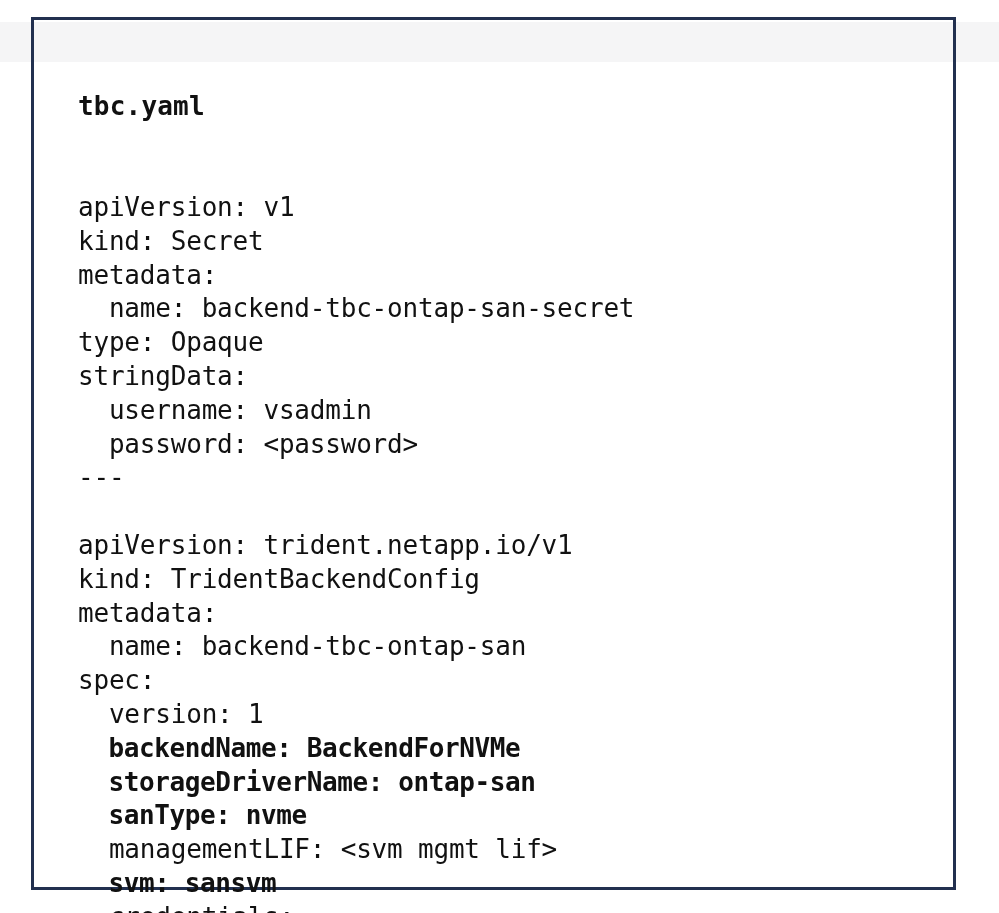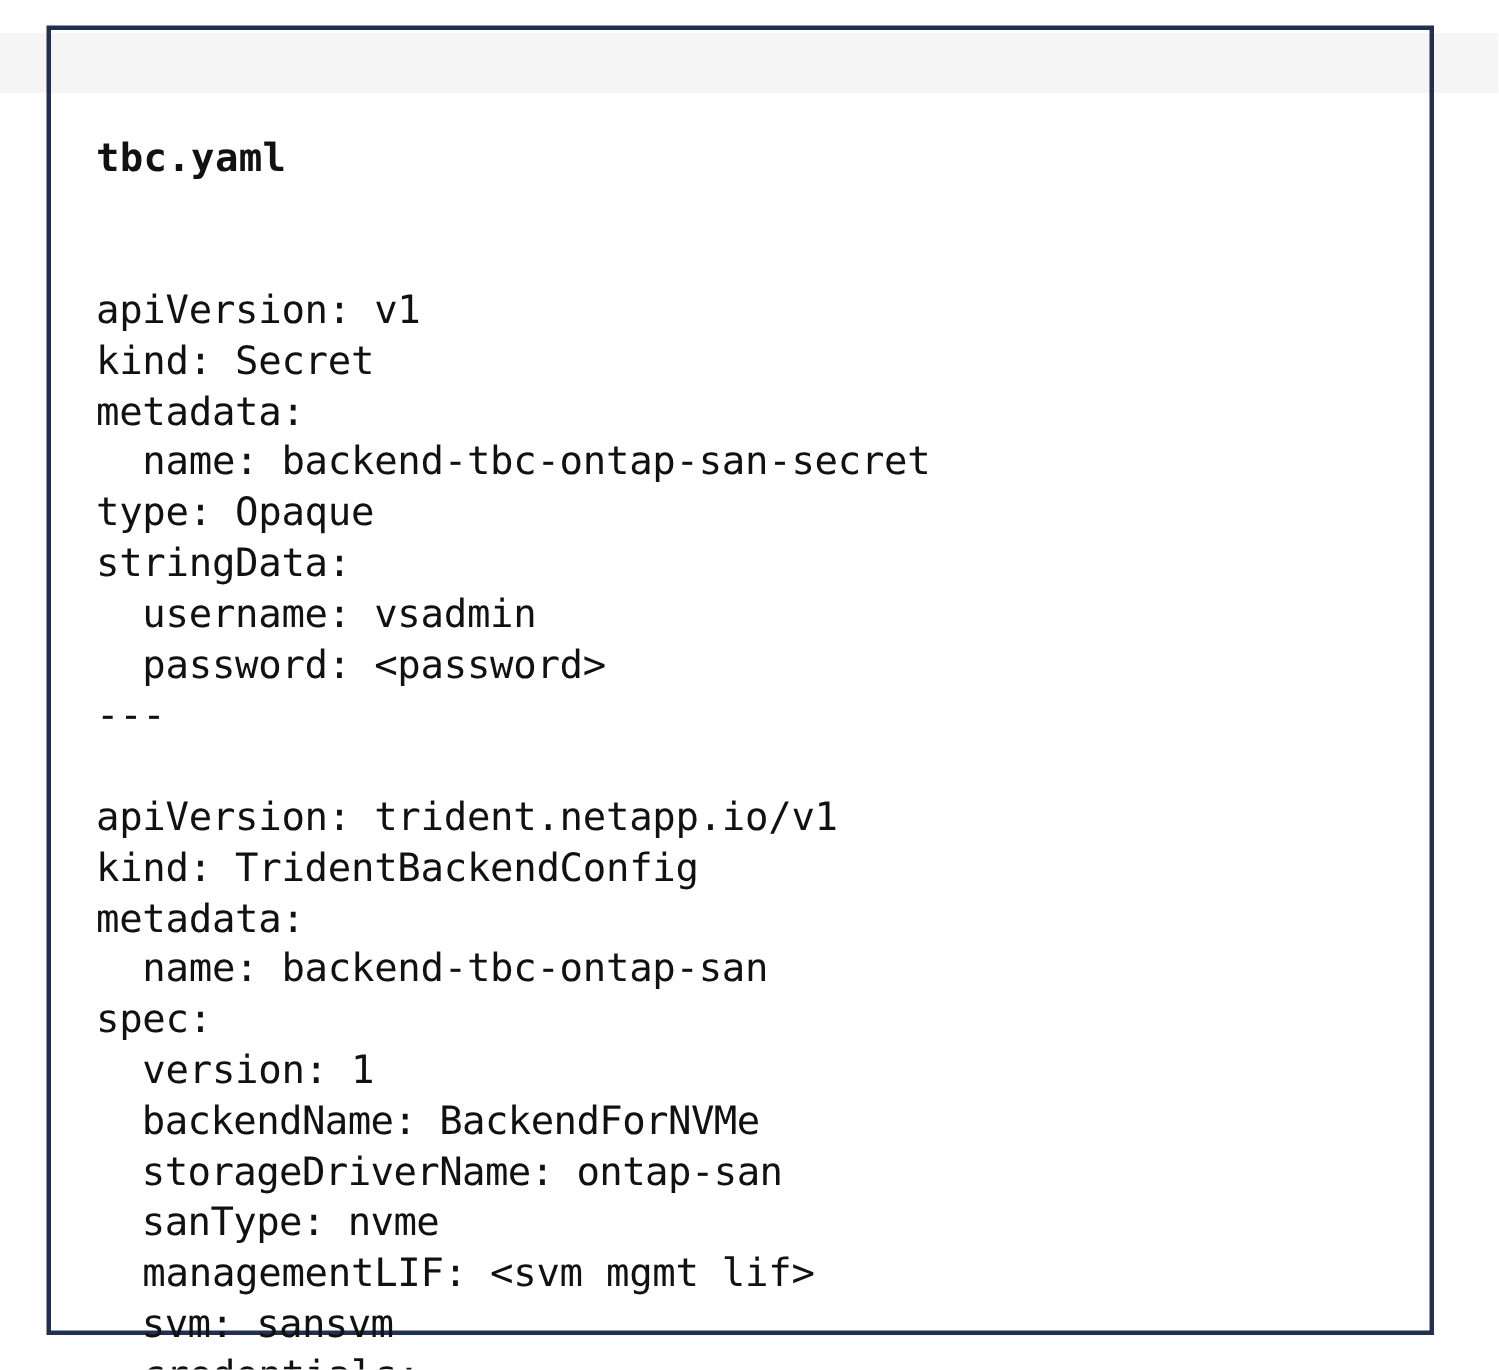--- a/index.html
+++ b/index.html
@@ -49,30 +49,31 @@
     font-size: 26px;
     line-height: 33.8px;
     color: #111111;
     white-space: pre;
     letter-spacing: -0.2px;
   }
 
   .code-line {
     white-space: pre;
     height: 33.8px;
+    margin-left: 14px;
   }
 
   .file-title {
     font-weight: bold;
     font-size: 26px;
     letter-spacing: 0.2px;
   }
 
   .bold-line {
-    font-weight: normal;
+    font-weight: bold;
     letter-spacing: -0.4px;
   }
 
   .blank-line {
     height: 33.8px;
   }
 </style>
 </head>
 <body>
 

